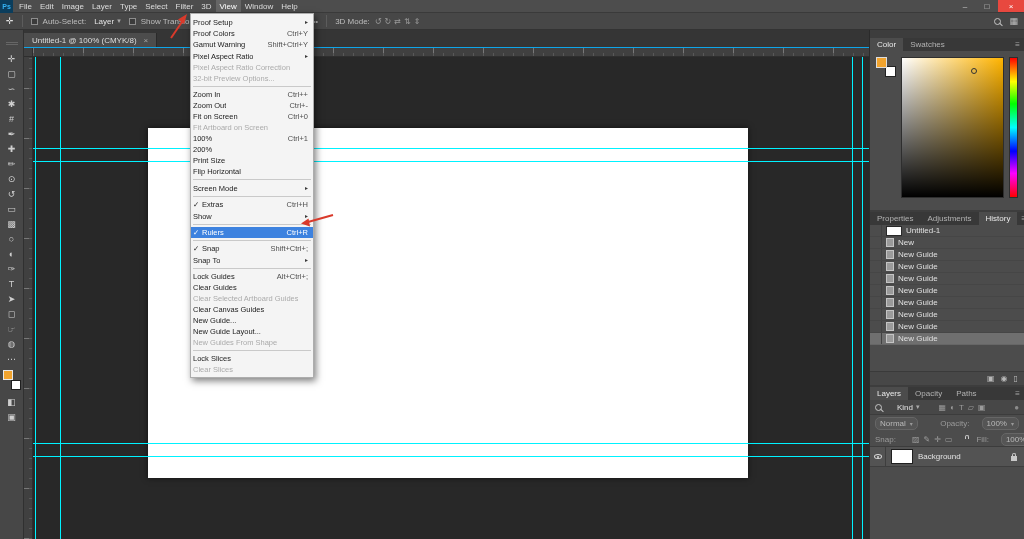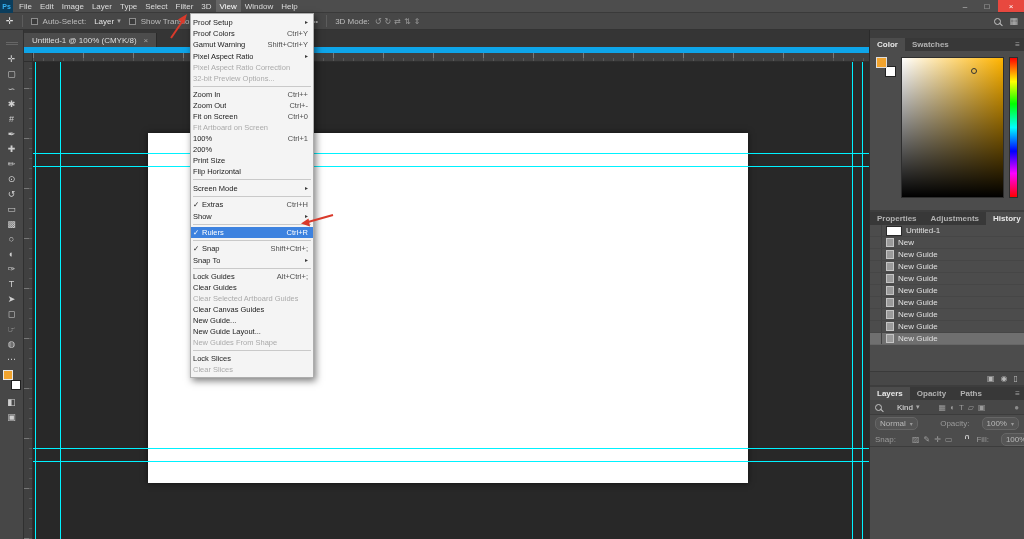--- a/index.html
+++ b/index.html
@@ -48,21 +48,21 @@
   .tools-list{width:100%;display:flex;flex-direction:column;}
   .tool{height:15px;width:100%;display:flex;align-items:center;justify-content:center;
         color:#cfcfcf;font-size:9px;cursor:default;}
   .fgbg{position:relative;width:18px;height:20px;margin:4px 0;}
   .chip{position:absolute;width:10px;height:10px;border:1px solid #1f1f1f;}
   .chip.bg{right:0;bottom:0;background:#ffffff;}
   .chip.fg{left:0;top:0;background:var(--fg);border-color:#e8e8e8;}
 
   
   .docarea{flex:1;display:flex;flex-direction:column;min-width:0;}
-  .tabbar{height:23px;background:#353535;display:flex;align-items:flex-end;border-bottom:6px solid #0ea5e9;}
+  .tabbar{height:18px;background:#353535;display:flex;align-items:flex-end;border-bottom:1px solid #0ea5e9;}
   .doctab{height:14px;background:#4c4c4c;color:#dedede;display:flex;align-items:center;gap:7px;
           padding:0 8px;border-right:1px solid #2a2a2a;}
   .tabx{color:#a5a5a5;}
   .canvas{flex:1;position:relative;background:#282828;}
   .corner{position:absolute;left:0;top:0;width:9px;height:9px;background:#404040;
           border-right:1px solid #2e2e2e;border-bottom:1px solid #2e2e2e;z-index:3;}
   .ruler-h{position:absolute;left:9px;right:0;top:0;height:9px;background:#404040;border-bottom:1px solid #2e2e2e;
       background-image:repeating-linear-gradient(90deg,#585858 0 1px,transparent 1px 10px),
                        repeating-linear-gradient(90deg,#787878 0 1px,transparent 1px 50px);
       background-size:100% 40%,100% 100%;background-position:0 100%,0 0;background-repeat:no-repeat;z-index:2;}
@@ -73,21 +73,21 @@
   .paste{position:absolute;left:9px;top:9px;right:0;bottom:0;overflow:hidden;}
   .doc{position:absolute;background:#fff;box-shadow:0 0 6px rgba(0,0,0,.6);}
   .guide{position:absolute;background:var(--guide);z-index:5;}
   .guide.v{top:0;bottom:0;width:1px;}
   .guide.h{left:0;right:0;height:1px;}
 
   
   .panels{width:155px;background:#3d3d3d;border-left:1px solid #2a2a2a;display:flex;flex-direction:column;padding-top:8px;}
   .panel{display:flex;flex-direction:column;background:#4c4c4c;margin-bottom:2px;}
   .ptabs{height:13px;background:#383838;display:flex;align-items:stretch;}
-  .ptabs-list{display:flex;font-weight:bold;}
+  .ptabs-list{display:flex;}
   .ptab{padding:0 7px;display:flex;align-items:center;color:#b2b2b2;background:#383838;}
   .ptab.on{background:#4c4c4c;color:#e9e9e9;}
   .pmenu-icon{margin-left:auto;color:#a5a5a5;display:flex;align-items:center;padding:0 4px;}
   .pmenu-icon::before{content:"≡";}
 
   
   .panel-color{height:172px;}
   .color-body{flex:1;display:flex;gap:5px;padding:6px;}
   .mini-swatches{position:relative;width:20px;height:20px;}
   .mini{position:absolute;width:11px;height:11px;border:1px solid #222;}
@@ -483,20 +483,31 @@
               <span class="lk-icon">✎</span>
               <span class="lk-icon">✛</span>
               <span class="lk-icon">▭</span>
             </div>
           <span class="lockicon"></span>
           <span class="l-label" style="margin-left:auto">Fill:</span>
           <span class="sel-box">
             <span>100%</span>
           </span>
         </div>
+        <div class="layer-list">
+
+        <div class="layer-row">
+              <span class="eye-cell">
+                <span class="eye"></span>
+              </span>
+              <span class="layer-thumb"></span>
+              <span class="layer-name">Background</span>
+              <span class="lockicon layer-lock"></span>
+            </div>
+          </div>
       </section>
 
     </div>
   </div>
 
   <div class="menu-popup">
 
   <div class="menu-row">
 
         <span class="lbl">Proof Setup</span>

